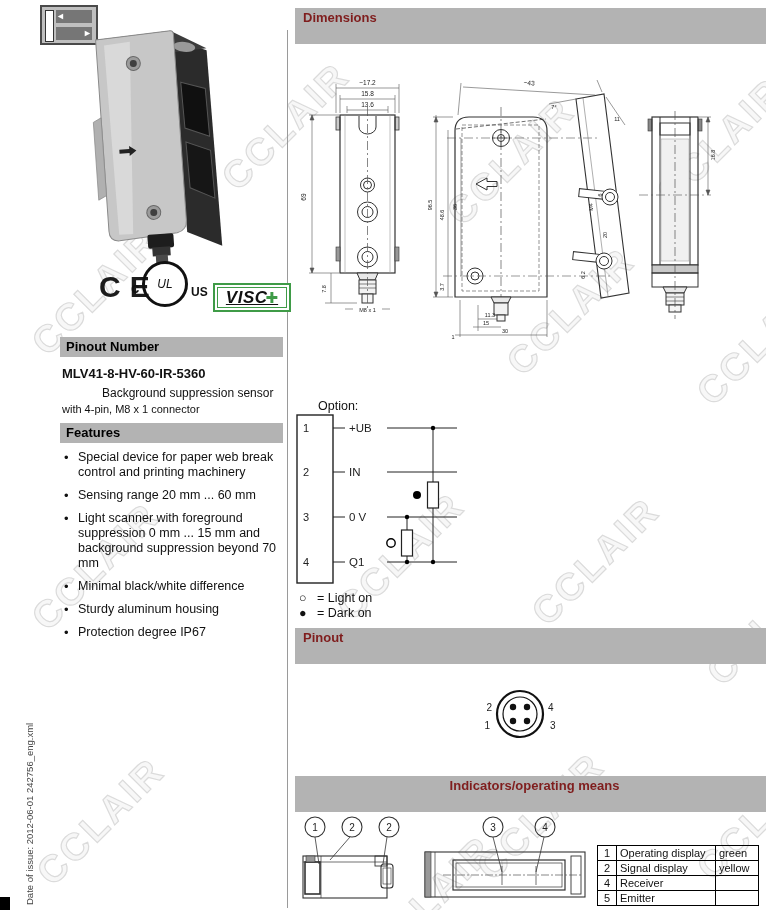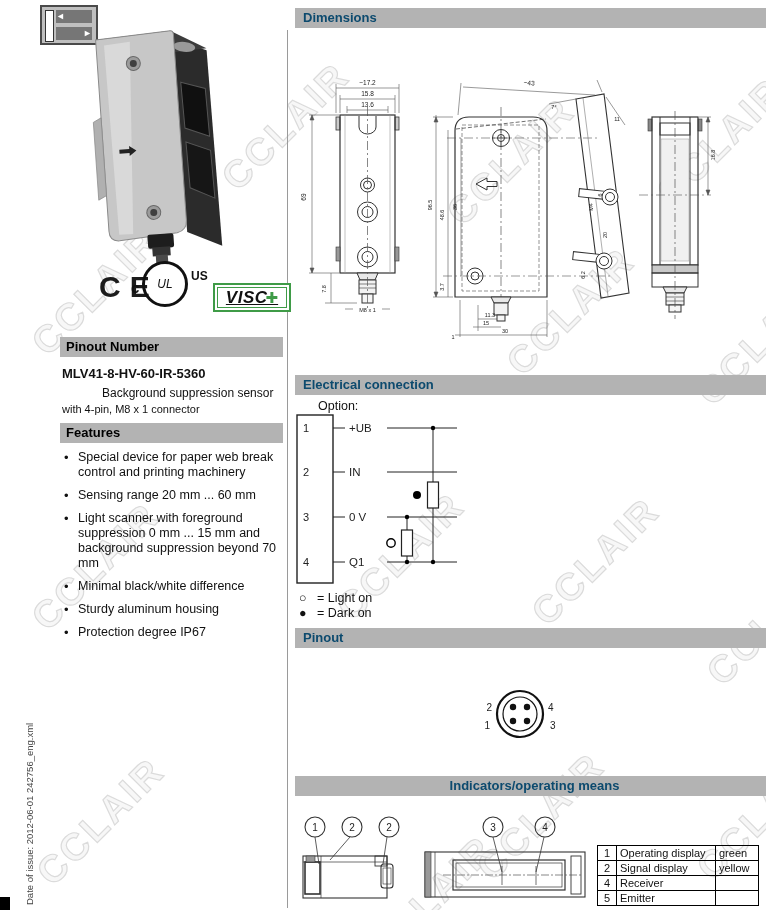--- a/index.html
+++ b/index.html
@@ -2,23 +2,23 @@
 <html><head>
 <meta charset="utf-8">
 <style>
   html,body{margin:0;padding:0;background:#fff;}
   #page{position:relative;width:766px;height:910px;background:#fff;overflow:hidden;
         font-family:"Liberation Sans","DejaVu Sans",sans-serif;color:#111;}
   .abs{position:absolute;}
   .wm{position:absolute;font-size:38px;font-weight:700;letter-spacing:3px;
       color:#f5f5f5;-webkit-text-stroke:1.2px #cfcfcf;transform:rotate(-45deg);
       opacity:.75;pointer-events:none;white-space:nowrap;}
-  .sec-h{position:absolute;left:295px;width:471px;height:20px;background:#b3b3b3;
+  .sec-h{position:absolute;left:295px;width:471px;height:36px;background:#b3b3b3;
          font-size:13px;font-weight:bold;line-height:20px;padding-left:8px;
-         box-sizing:border-box;color:#0c4a6e;}
+         box-sizing:border-box;color:#7f1d1d;}
   .sub-h{position:absolute;left:60px;width:223px;height:20px;background:#b3b3b3;
          font-size:13px;font-weight:bold;line-height:20px;padding-left:6px;
          box-sizing:border-box;color:#000;}
   .divider{position:absolute;left:287px;top:30px;width:1px;height:878px;background:#9a9a9a;}
   .sidebar-text{position:absolute;left:24px;top:905px;transform:rotate(-90deg);
                 transform-origin:0 0;white-space:nowrap;font-size:9.5px;color:#444;}
   .edge-mark{position:absolute;left:0;top:897px;width:10px;height:13px;background:#000;}
   .model-number{position:absolute;left:62px;top:366px;font-size:13px;font-weight:bold;}
   .model-desc{position:absolute;left:62px;top:386px;font-size:12px;margin-left:40px;}
   .model-sub{position:absolute;left:62px;top:403px;font-size:11px;}
@@ -30,21 +30,21 @@
   .legend{position:absolute;left:299px;top:591px;font-size:12.5px;line-height:15px;}
   .legend-row{display:flex;gap:4px;}
   .legend-sym{width:14px;display:inline-block;}
   .ce-mark{position:absolute;left:82px;top:270px;font-size:30px;font-weight:600;
            letter-spacing:9px;color:#1c1c1c;margin-left:17px;}
   .ul-wrap{position:absolute;left:131px;top:261px;width:72px;height:46px;}
   .ul-c{position:absolute;left:0;top:18px;font-size:15px;font-weight:bold;}
   .ul-circle{position:absolute;left:11px;top:0;width:40px;height:40px;border:3.5px solid #111;
              border-radius:50%;display:flex;align-items:center;justify-content:center;
              font-size:12px;font-weight:normal;font-style:italic;}
-  .ul-us{position:absolute;left:60px;top:8px;font-size:12px;font-weight:bold;}
+  .ul-us{position:absolute;left:60px;top:24px;font-size:12px;font-weight:bold;}
   .visco{position:absolute;left:213px;top:283px;width:74px;height:25px;border:2px solid #3f9b47;
          box-shadow:inset 0 0 0 2px #fff,inset 0 0 0 3px #3f9b47;
          display:flex;align-items:center;justify-content:center;background:#fff;text-decoration:underline;}
   .visco-text{font-size:17px;font-weight:bold;font-style:italic;letter-spacing:.5px;}
   .visco-plus{font-size:15px;font-weight:bold;color:#3f9b47;margin-left:-2px;}
   .pictogram{position:absolute;left:40px;top:5px;width:58px;height:40px;border:2px solid #4a4a4a;
              background:#bfbfbf;box-sizing:border-box;}
   .pict-strip{position:absolute;left:3px;top:3px;width:7px;height:30px;background:#fff;border:1px solid #333;}
   .pict-block{position:absolute;width:36px;height:13px;background:#767676;color:#fff;
               font-size:9px;line-height:13px;}
@@ -276,21 +276,20 @@
       <g stroke-width="0.6" stroke="#555">
         <line x1="404" y1="82" x2="416" y2="82"></line>
         <line x1="413" y1="82" x2="413" y2="160"></line>
         <polygon points="411,87 415,87 413,82" fill="#555"></polygon>
         <polygon points="411,155 415,155 413,160" fill="#555"></polygon>
       </g>
       <text class="dim-s" x="420" y="120" text-anchor="middle" stroke="none" transform="rotate(-90 420 120)">16.8</text>
     </g>
   </svg>
 
-  <div class="sec-h" style="top:375px;">Electrical connection</div>
   <div class="opt-label">Option:</div>
   <svg class="abs" style="left:295px;top:412px;" width="200" height="185" viewBox="0 0 200 185">
     <rect x="2" y="3" width="36" height="168" fill="none" stroke="#222" stroke-width="1.4"></rect>
     <g stroke="#222" stroke-width="1">
       <line x1="38" y1="16" x2="50" y2="16"></line>
       <line x1="38" y1="60" x2="50" y2="60"></line>
       <line x1="38" y1="105" x2="50" y2="105"></line>
       <line x1="38" y1="150" x2="50" y2="150"></line>
       <line x1="92" y1="16" x2="162" y2="16"></line>
       <line x1="92" y1="60" x2="162" y2="60"></line>

